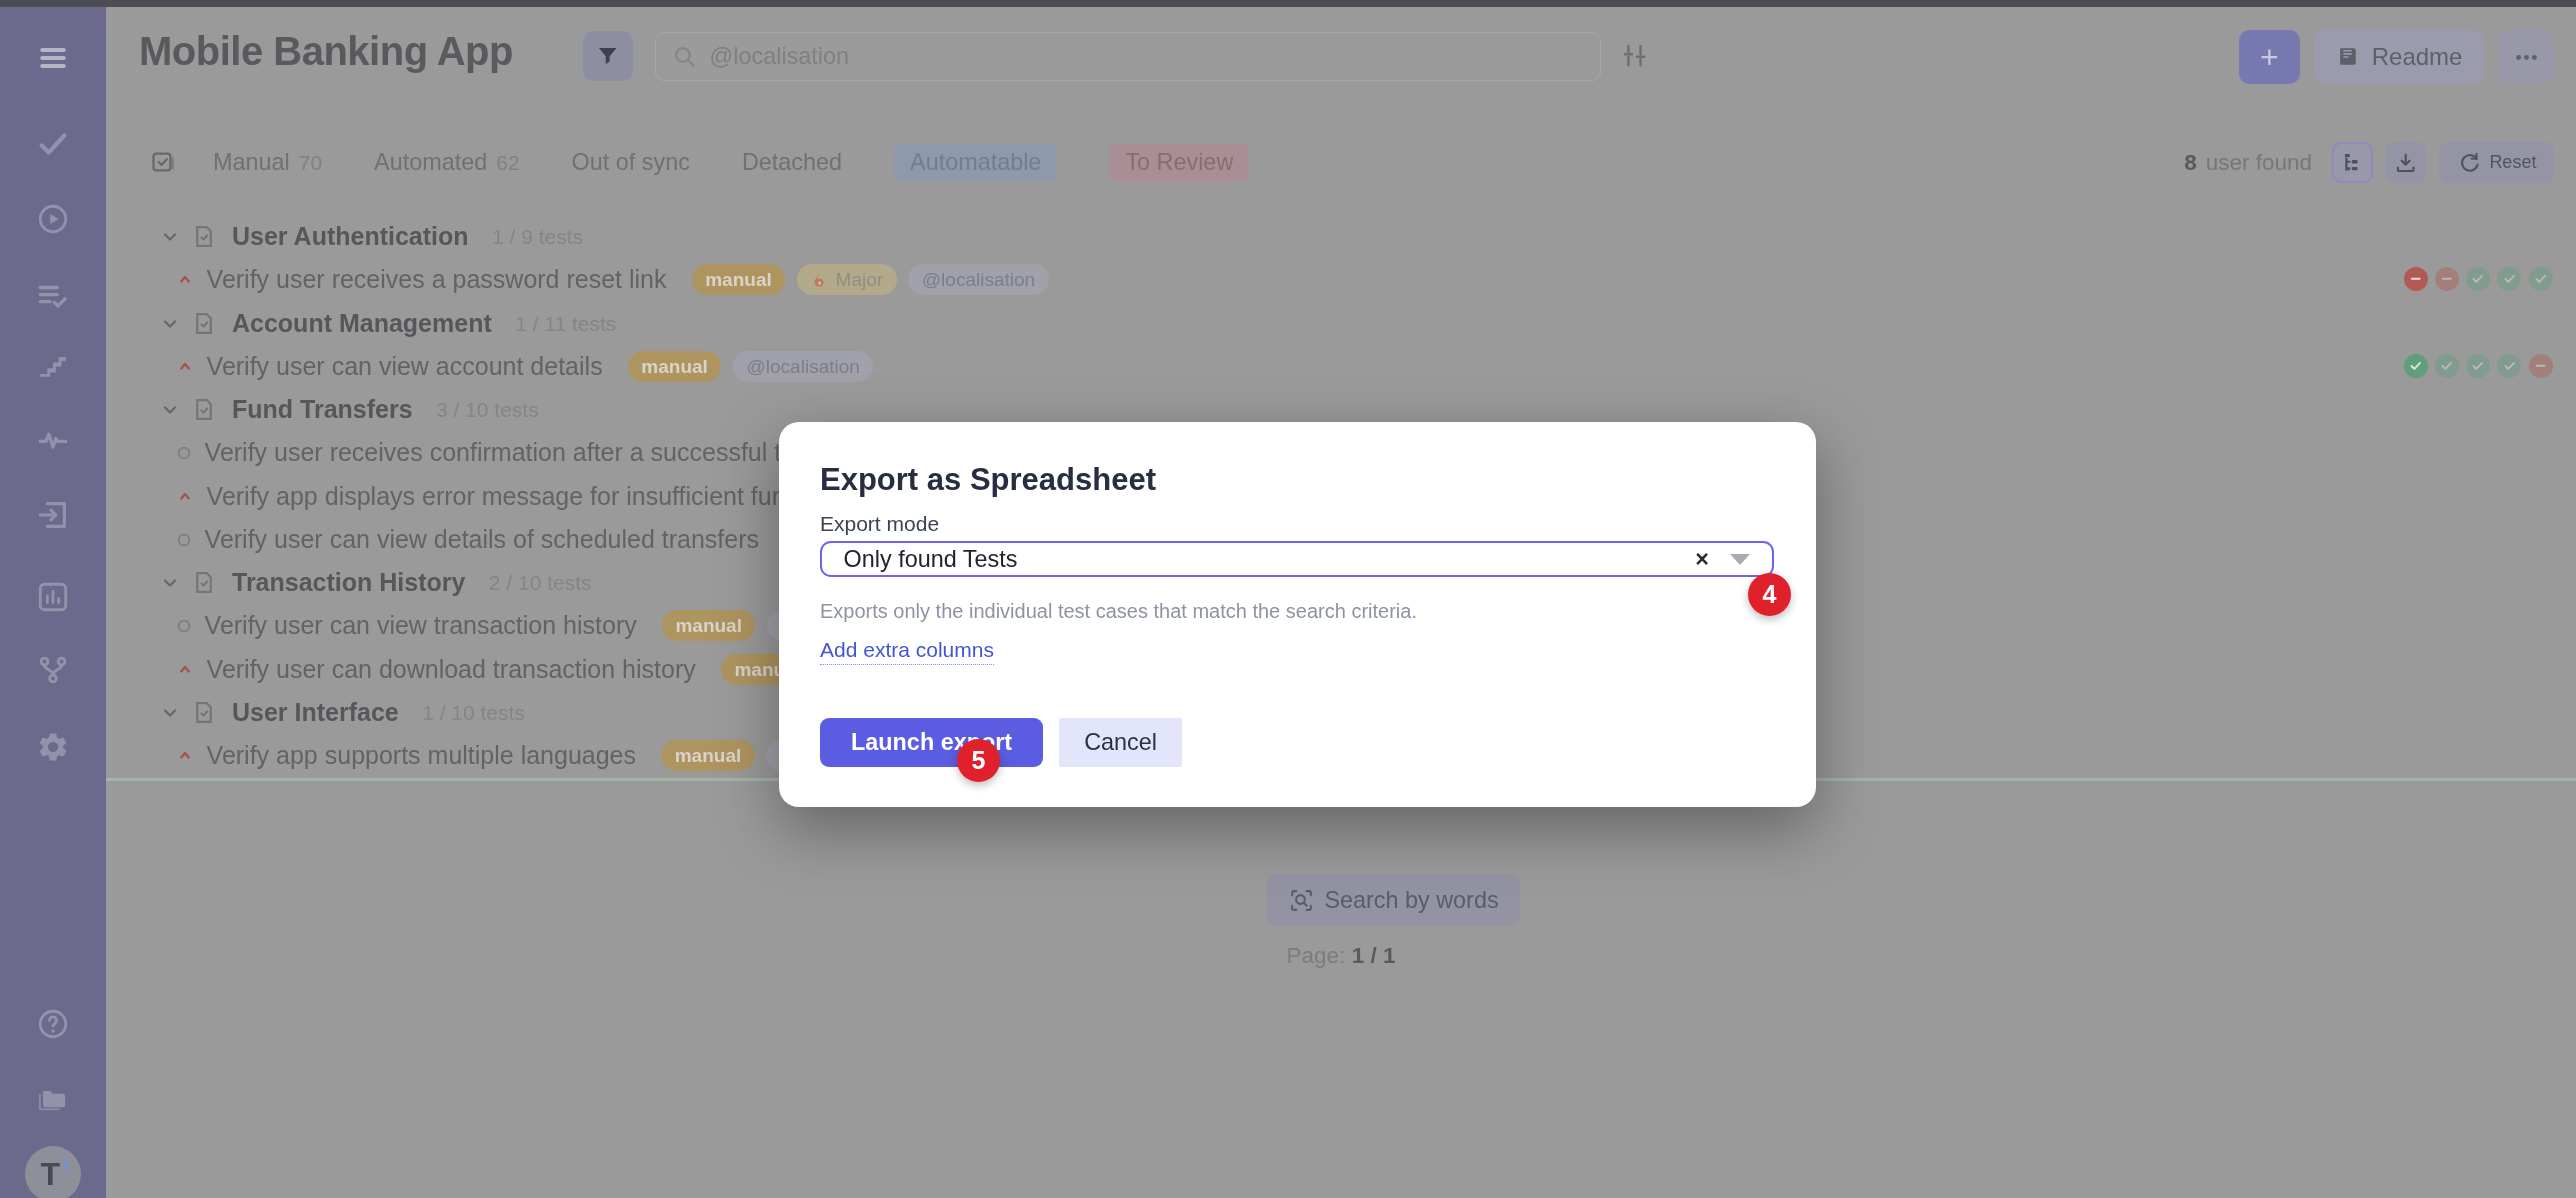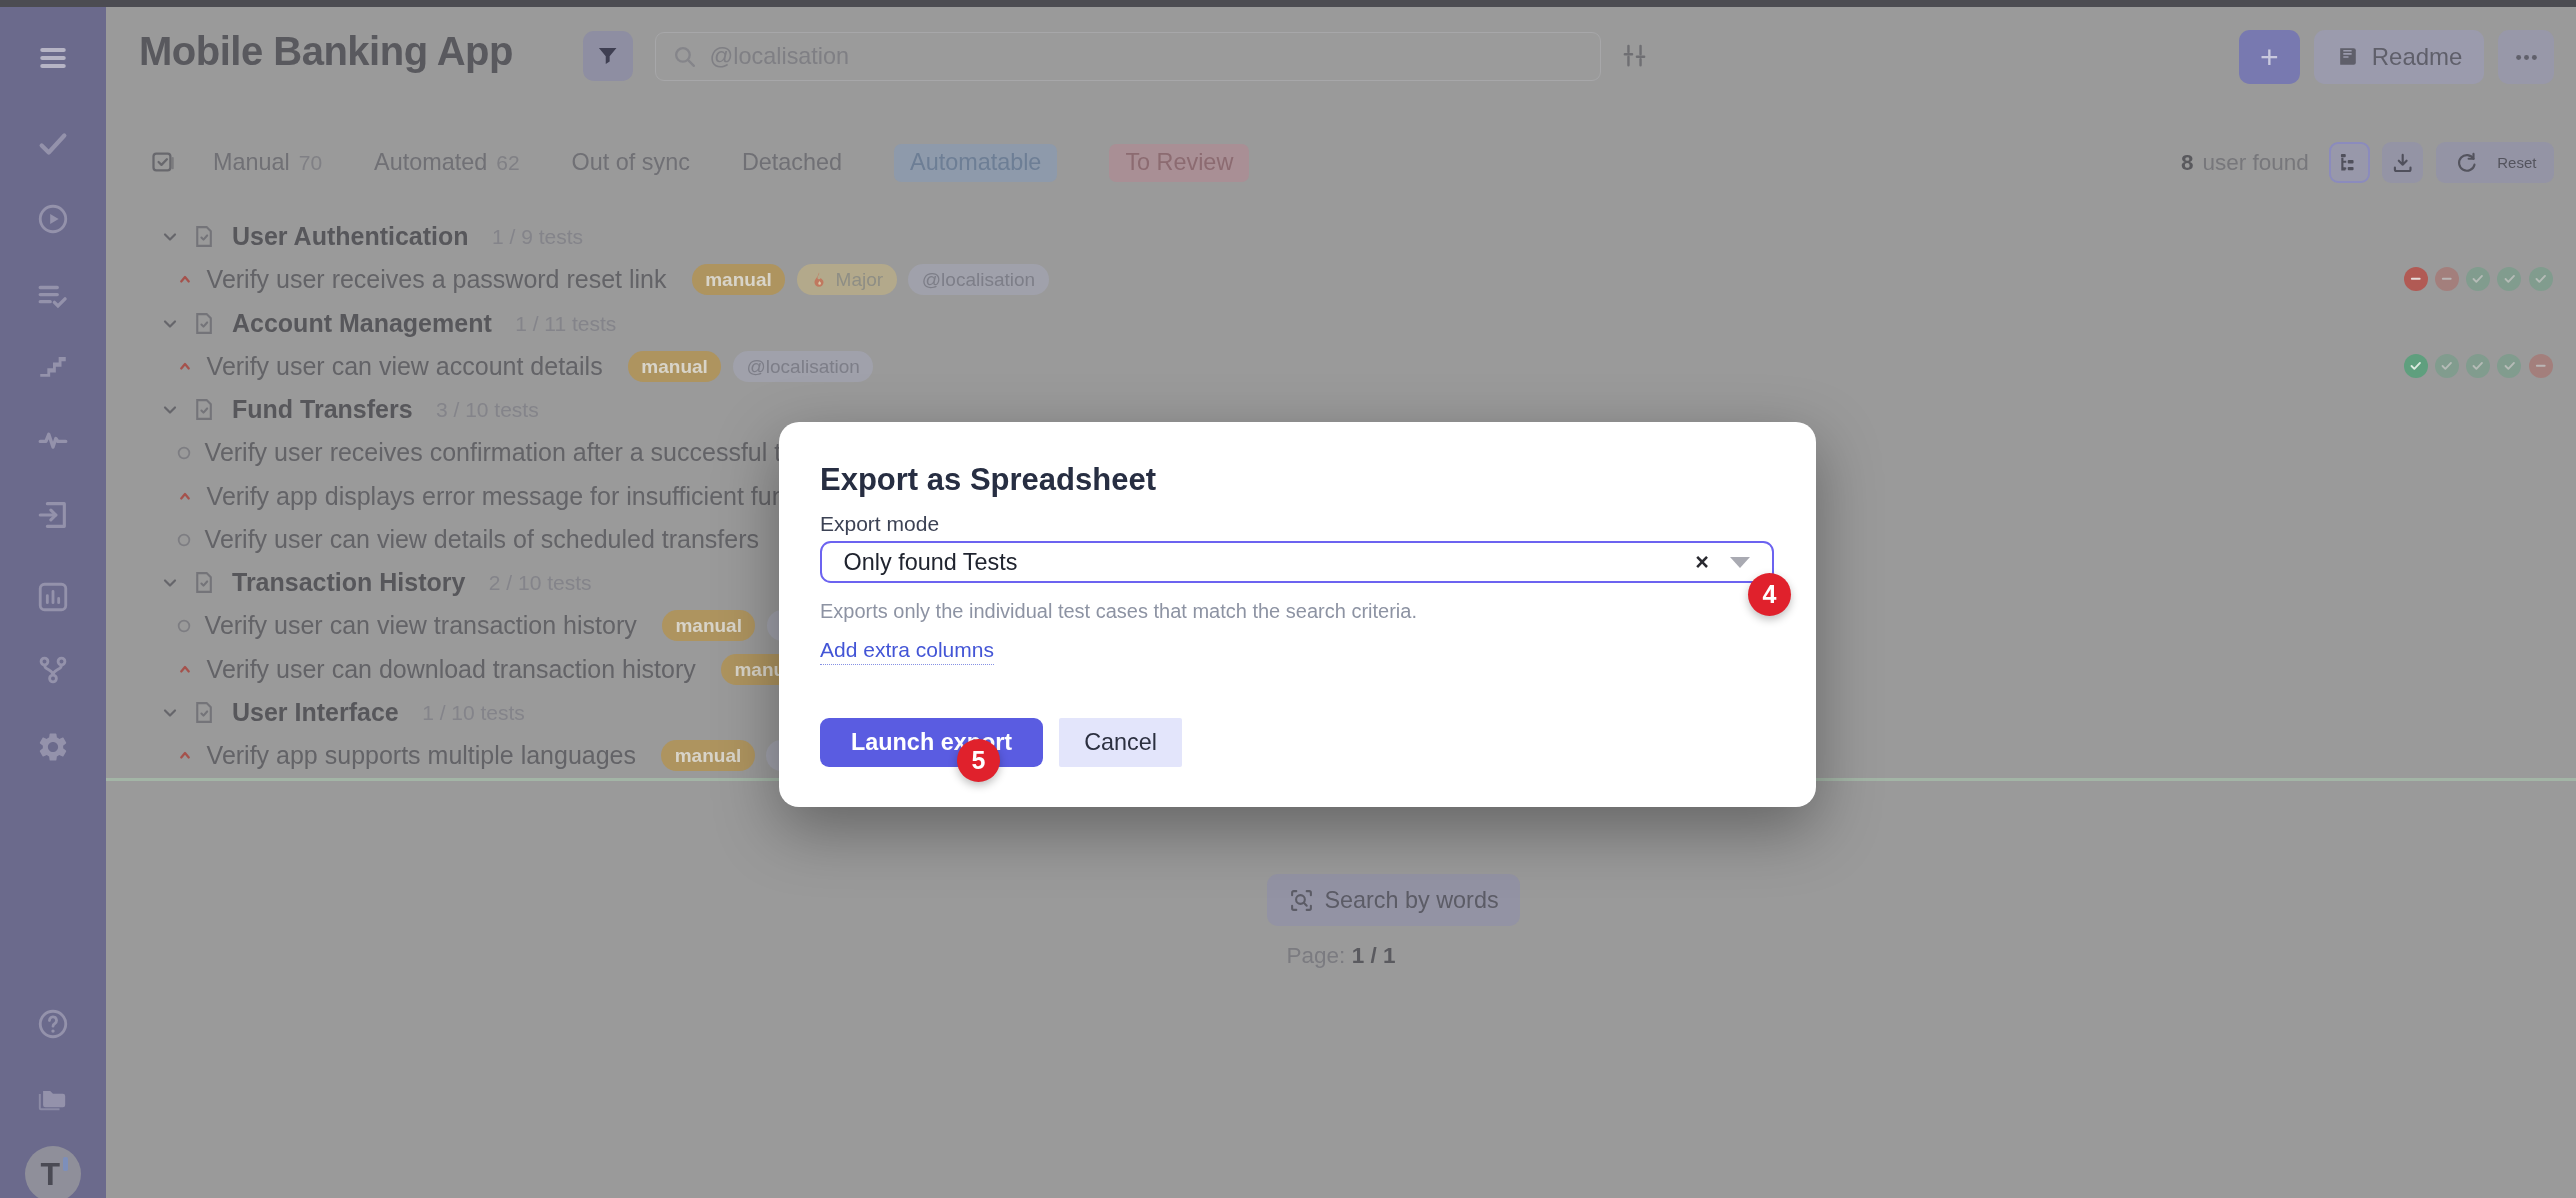--- a/index.html
+++ b/index.html
@@ -48,22 +48,22 @@
   .f-item .cnt{font-size:21px;color:#808085;}
   .f-pill{height:38px;display:flex;align-items:center;padding:0 16px;border-radius:7.2px;font-size:23.4px;cursor:pointer;white-space:nowrap;}
   .f-pill.automatable{background:#8e9aab;color:#6d7e95;}
   .f-pill.toreview{background:#a98f95;color:#8c6b71;}
   .f-right{position:absolute;right:21.6px;display:flex;align-items:center;gap:12.6px;}
   .found{display:flex;align-items:baseline;gap:9px;margin-right:7.2px;}
   .found b{font-size:22.5px;color:#59595d;font-weight:700;}
   .found span{font-size:22.5px;color:#77777b;}
   .sq-btn{width:41px;height:41px;border-radius:9px;background:#9494a5;display:flex;align-items:center;justify-content:center;color:#50505c;cursor:pointer;}
   .sq-btn.active{background:#9898aa;border:2.7px solid #8b8bbd;}
-  .reset-btn{height:41px;border-radius:9px;background:#9494a5;display:flex;align-items:center;gap:20px;padding:0 18px;
-    font-size:15px;color:#54545e;cursor:pointer;}
+  .reset-btn{height:41px;border-radius:9px;background:#9494a5;display:flex;align-items:center;gap:9px;padding:0 18px;
+    font-size:18px;color:#54545e;cursor:pointer;}
 
   
   .tree{position:absolute;left:0;top:215px;right:0;}
   .row{position:absolute;left:0;right:0;height:43px;display:flex;align-items:center;}
   .row .lead{display:flex;align-items:center;}
   .suite .lead{padding-left:54px;gap:10.8px;}
   .test .lead{padding-left:70px;gap:10.8px;}
   .chev{color:#66666b;cursor:pointer;}
   .doc{color:#747479;}
   .suite-title{font-size:25px;font-weight:600;color:#57575b;cursor:pointer;margin-left:5.4px;white-space:nowrap;}
@@ -89,21 +89,21 @@
   .search-words{position:absolute;top:874px;left:1161px;height:52px;border-radius:10.8px;background:#9393a4;
     display:flex;align-items:center;gap:10.8px;padding:0 21.6px;font-size:23.4px;color:#5c5c66;cursor:pointer;}
   .pager{position:absolute;top:943px;left:0;width:2470px;text-align:center;font-size:22.5px;color:#7b7b80;}
   .pager b{color:#5a5a5f;font-weight:700;}
 
   
   .modal{position:absolute;left:779px;top:422px;width:1037px;height:385px;background:#ffffff;border-radius:20px;
     box-shadow:0 21.6px 63px rgba(0,0,0,.35);z-index:100;}
   .m-title{position:absolute;left:41px;top:40px;font-size:31px;font-weight:700;color:#272e42;}
   .m-label{position:absolute;left:41px;top:90px;font-size:21px;color:#3c4254;}
-  .m-select{position:absolute;left:41px;top:119px;width:954px;height:42px;border:2.7px solid #6c63f0;border-radius:10.8px;
+  .m-select{position:absolute;left:41px;top:119px;width:954px;height:36px;border:2.7px solid #6c63f0;border-radius:10.8px;
     background:#fff;display:flex;align-items:center;padding:0 21.6px;cursor:pointer;}
   .m-select .value{font-size:23.4px;color:#20242f;flex:1;}
   .m-select .clear{font-size:23.4px;color:#2a2a30;padding:0 12.6px;cursor:pointer;font-weight:600;}
   .m-select .caret{width:0;height:0;border-left:10px solid transparent;border-right:10px solid transparent;
     border-top:11.7px solid #a9aab2;margin-left:9px;}
   .m-hint{position:absolute;left:41px;top:178px;font-size:20px;color:#8d93a3;}
   .m-link{position:absolute;left:41px;top:216px;font-size:21px;color:#4355d6;border-bottom:1.8px dotted rgba(67,85,214,.65);
     padding-bottom:1.8px;cursor:pointer;}
   .m-actions{position:absolute;left:41px;top:296px;display:flex;gap:16px;}
   .btn-primary{height:49px;border-radius:9px;background:#5a5ce1;color:#ffffff;font-size:23.4px;font-weight:600;

